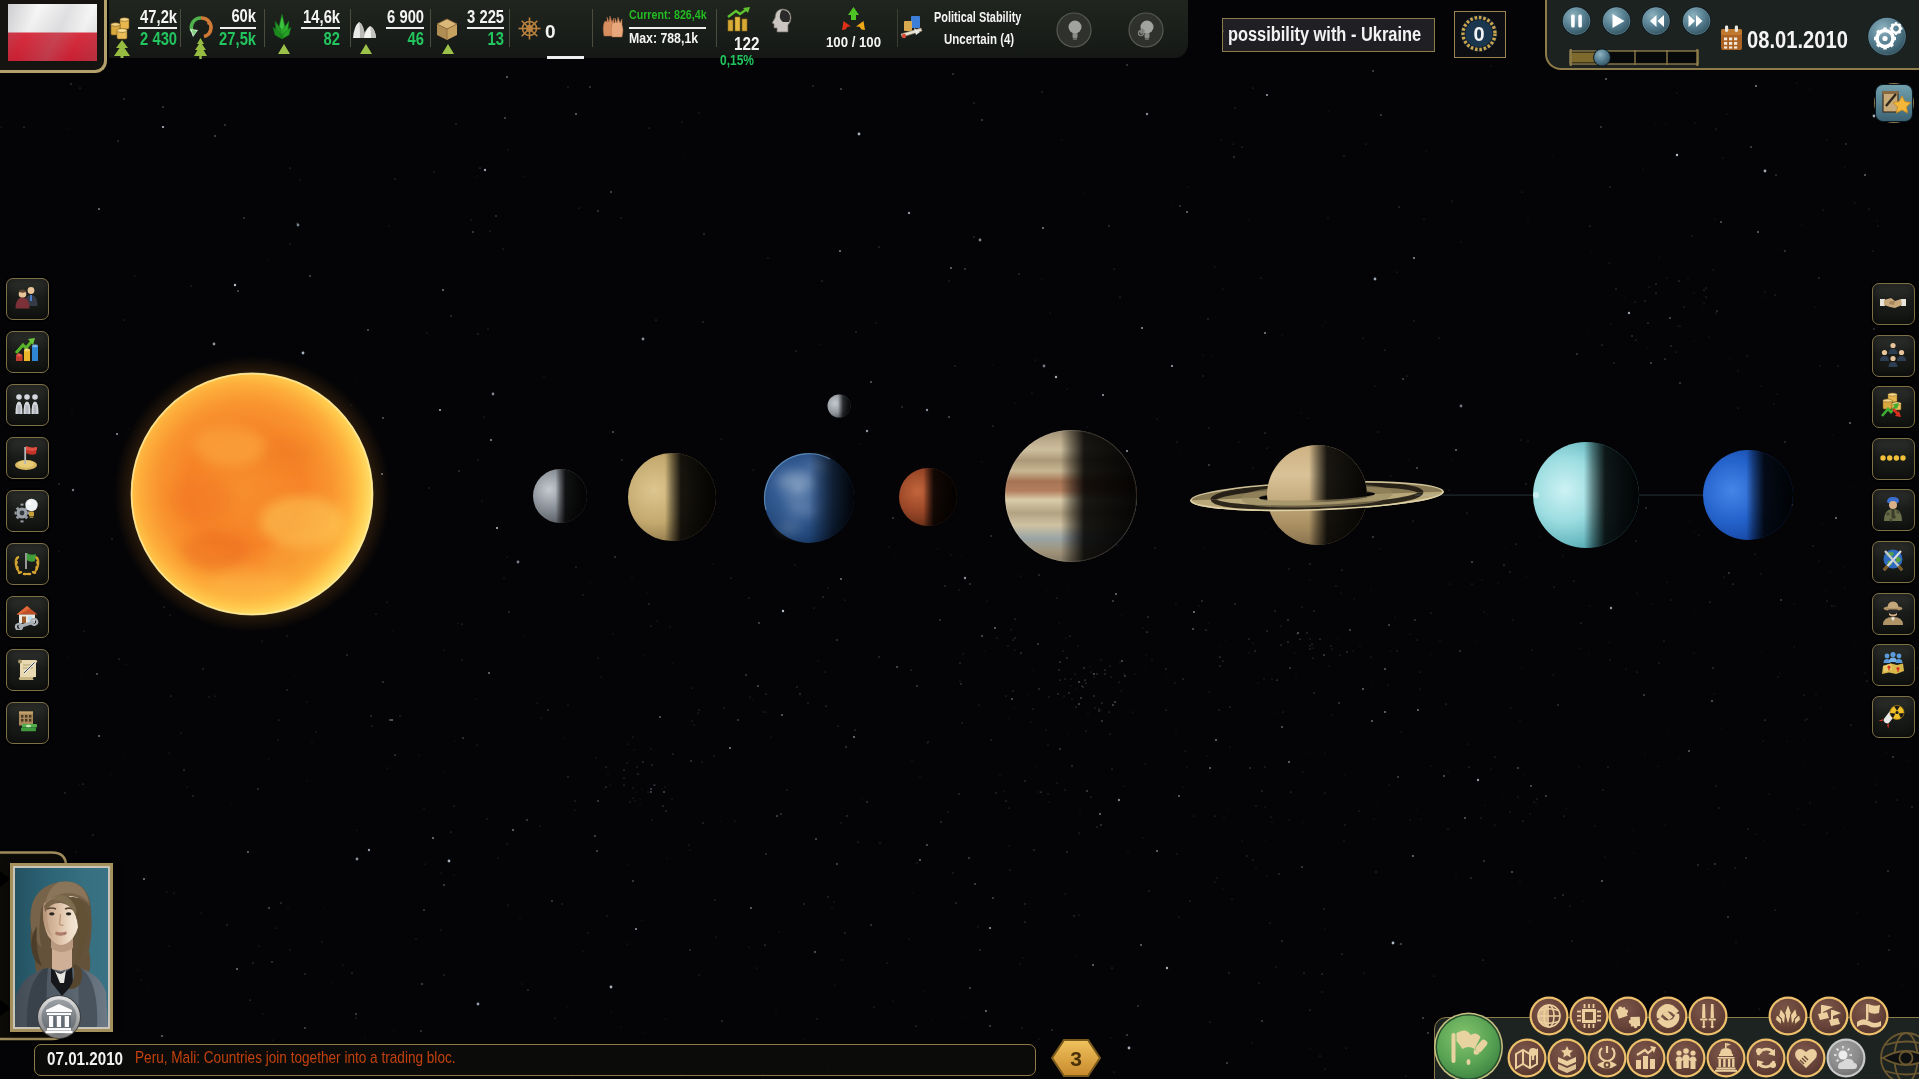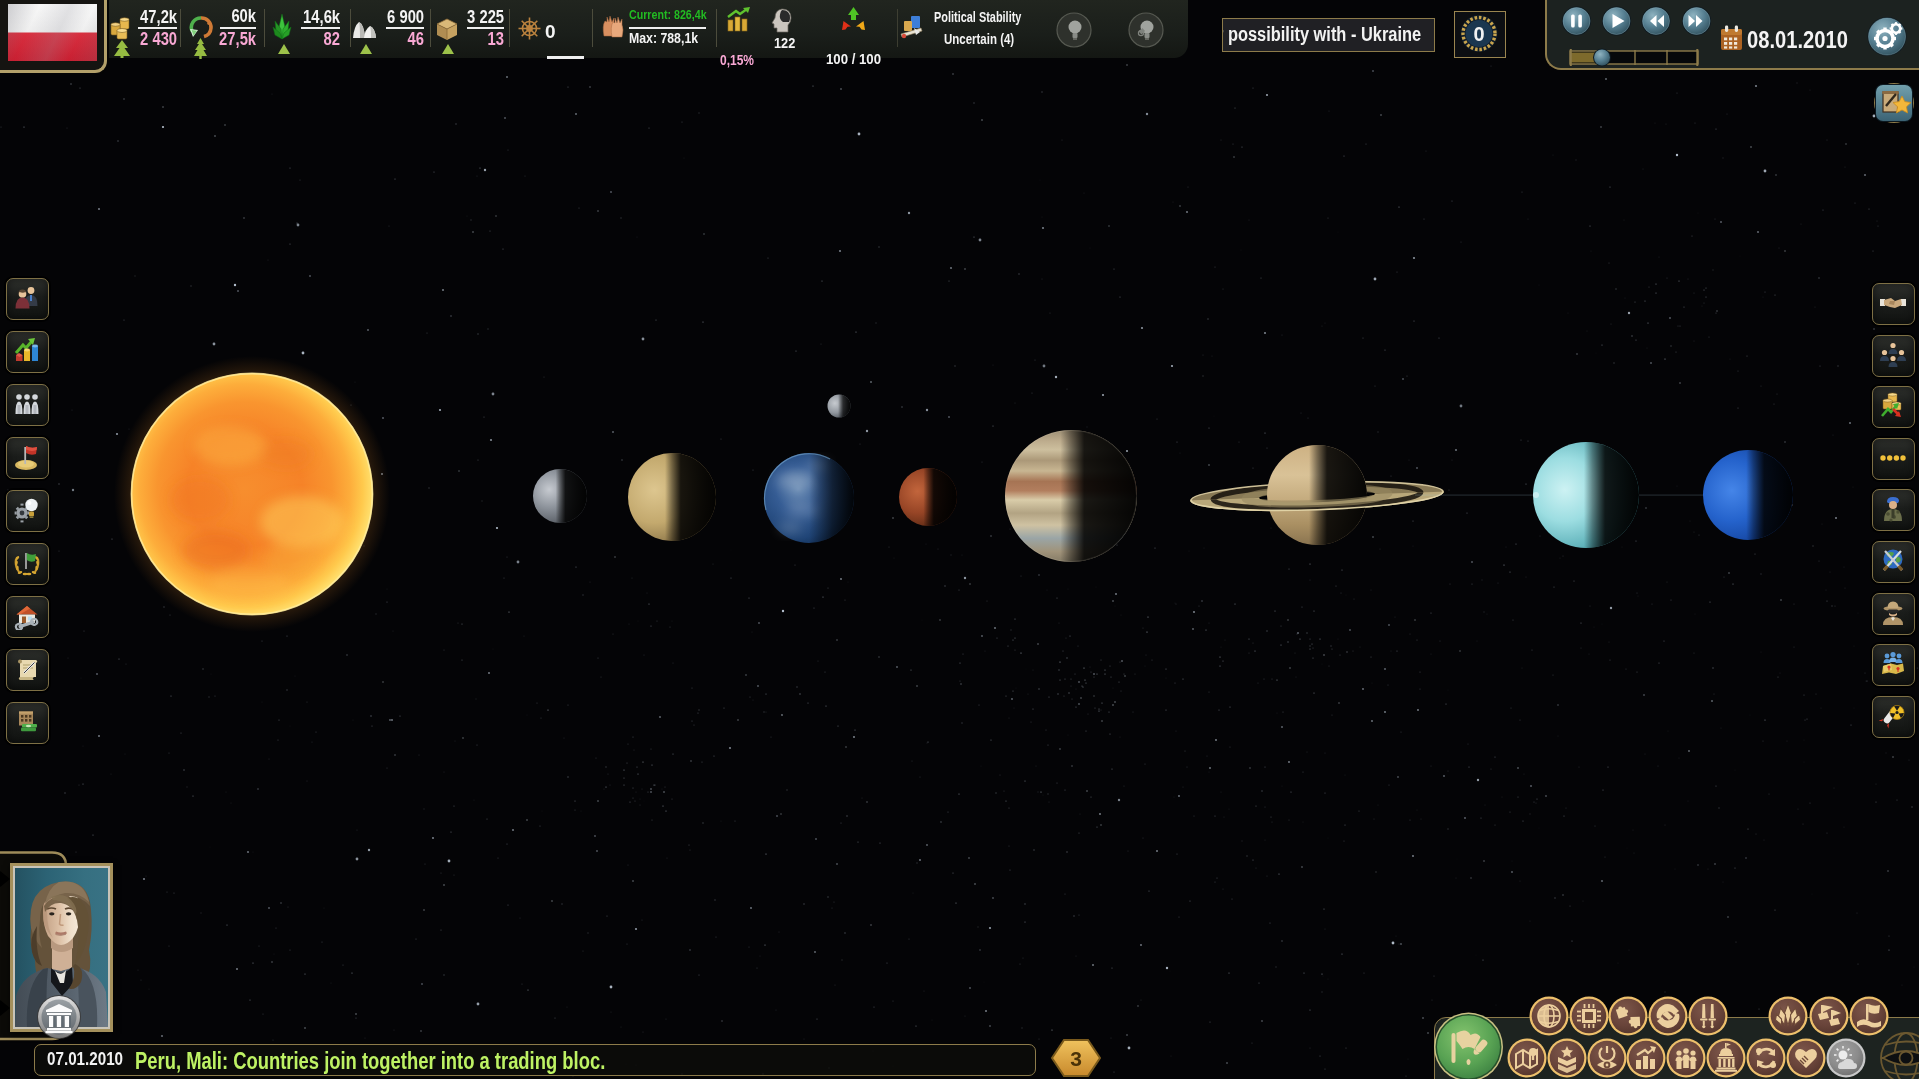--- a/index.html
+++ b/index.html
@@ -1,19 +1,19 @@
 <!DOCTYPE html>
 <html><head><meta charset="utf-8">
 <style>
 html,body{margin:0;padding:0;}
 body{width:1919px;height:1079px;background:#030305;overflow:hidden;
  font-family:"Liberation Sans",sans-serif;position:relative;}
 .abs{position:absolute;}
 .wnum{color:#f4f4f4;font-weight:bold;font-size:18px;white-space:nowrap;}
-.gnum{color:#f9a8d4;font-weight:bold;font-size:18px;white-space:nowrap;}
+.gnum{color:#22c55e;font-weight:bold;font-size:18px;white-space:nowrap;}
 .cxr{display:inline-block;transform:scaleX(0.82);transform-origin:100% 50%;}
 .cxl{display:inline-block;transform:scaleX(0.82);transform-origin:0 50%;}
 .uline{position:absolute;height:2px;background:#efefef;}
 .vdiv{position:absolute;top:9px;width:1px;height:38px;background:#4c4c3c;}
 .sbtn{position:absolute;width:41px;height:40px;border:1px solid #7e7045;border-radius:7px;
  background:linear-gradient(180deg,#30322e 0%,#1b1d1b 45%,#111311 100%);
  box-shadow:0 0 0 2px rgba(0,0,0,.8), inset 0 0 8px rgba(0,0,0,.55);}
 .sbtn svg{position:absolute;left:6px;top:5px;}
 </style></head>
 <body>
@@ -1709,27 +1709,27 @@
 <rect x="9" y="10" width="5" height="14" fill="#e4b83e" stroke="#8a6a18" stroke-width="0.6"></rect>
 <rect x="16" y="12" width="5" height="12" fill="#d8a835" stroke="#8a6a18" stroke-width="0.6"></rect>
 <path d="M2 10 L10 4 L14 7 L21 2" fill="none" stroke="#5fc22e" stroke-width="2.4"></path>
 <path d="M17 1 L24 0 L22 6 Z" fill="#5fc22e"></path>
   </svg>
 <div class="abs gnum" style="left:720px;top:51px;font-size:15px;z-index:4"><span class="cxl" style="transform:scaleX(0.8)">0,15%</span></div>
 <svg class="abs" style="left:770px;top:8px;z-index:4" width="25" height="25" viewBox="0 0 25 25">
 <path d="M12 1 Q21 1 21 10 Q21 14 18 17 L18 24 L7 24 L7 20 L4 20 L4 16 L2 15 L5 10 Q5 2 12 1 Z" fill="#cac5be" stroke="#6a665f" stroke-width="0.7"></path>
 <path d="M12 2 Q20 2 20 10 Q20 12 19 14 L13 14 Q9 11 10 6.5 Q10.5 3 12 2 Z" fill="#2a2a2a"></path>
   </svg>
-<div class="abs wnum" style="left:774px;top:34px;font-size:15px;z-index:4"><span class="cxl" style="transform:scaleX(0.85)">122</span></div>
+<div class="abs wnum" style="left:734px;top:34px;font-size:18px;z-index:4"><span class="cxl" style="transform:scaleX(0.85)">122</span></div>
 <svg class="abs" style="left:840px;top:7px;z-index:4" width="27" height="25" viewBox="0 0 27 25">
 <path d="M13.5 0 L19 8 H16 V13 H11 V8 H8 Z" fill="#4fc425"></path>
 <path d="M2 23 L3.5 14 L11 19.5 L7.5 19.8 L5.5 22.5 Z" fill="#e03018"></path>
 <path d="M25 23 L23.5 14 L16 19.5 L19.5 19.8 L21.5 22.5 Z" fill="#f0a818"></path>
   </svg>
-<div class="abs wnum" style="left:826px;top:50px;font-size:15px;z-index:4"><span class="cxl" style="transform:scaleX(0.88)">100 / 100</span></div>
+<div class="abs wnum" style="left:826px;top:33px;font-size:15px;z-index:4"><span class="cxl" style="transform:scaleX(0.88)">100 / 100</span></div>
 <div class="vdiv" style="left:897px;z-index:4;opacity:0.7"></div>
 <svg class="abs" style="left:899px;top:14px;z-index:4" width="26" height="27" viewBox="0 0 26 27">
 <rect x="12" y="2" width="9" height="12" rx="1" fill="#3d7ed8"></rect>
 <rect x="5" y="7" width="8" height="10" rx="1" fill="#d8a84e"></rect>
 <path d="M2 20 L22 14 L23 17 L3 23 Z" fill="#e8e2d2" stroke="#9a8a6a" stroke-width="0.6"></path>
 <circle cx="5" cy="22" r="2.2" fill="#d84a3a"></circle>
 <path d="M15 14 L21 18 L17 21 Z" fill="#e8e8e8"></path>
   </svg>
 <div class="abs wnum" style="left:934px;top:9px;font-size:14px;z-index:4"><span class="cxl" style="transform:scaleX(0.78)">Political Stability</span></div>
 <div class="abs wnum" style="left:944px;top:31px;font-size:14px;z-index:4"><span class="cxl" style="transform:scaleX(0.82)">Uncertain (4)</span></div>
@@ -2232,21 +2232,21 @@
  <g fill="#5c666e" opacity="0.8">
   <rect x="17.6" y="22" width="2.2" height="11"></rect>
       <rect x="25.5" y="22" width="2.2" height="11"></rect>
       <rect x="33.4" y="22" width="1.6" height="11"></rect>
  </g>
 </svg>
 
 <div class="abs" style="left:34px;top:1044px;width:1000px;height:30px;z-index:3;background:rgba(12,12,10,0.93);
  border:1px solid #8d7b4a;border-radius:7px;"></div>
 <div class="abs" style="left:47px;top:1048px;z-index:4;color:#f2f2f2;font-weight:bold;font-size:19px;white-space:nowrap"><span class="cxl" style="transform:scaleX(0.8)">07.01.2010</span></div>
-<div class="abs" style="left:135px;top:1048px;z-index:4;color:#bef264;font-weight:bold;font-size:23px;white-space:nowrap"><span class="cxl" style="transform:scaleX(0.8)">Peru, Mali: Countries join together into a trading bloc.</span></div>
+<div class="abs" style="left:135px;top:1048px;z-index:4;color:#c2410c;font-weight:normal;font-size:17px;white-space:nowrap"><span class="cxl" style="transform:scaleX(0.8)">Peru, Mali: Countries join together into a trading bloc.</span></div>
 <svg class="abs" style="left:1050px;top:1038px;z-index:4" width="52" height="40" viewBox="0 0 52 40">
  <defs>
       <linearGradient id="hexG" x1="0" y1="0" x2="0" y2="1">
   <stop offset="0%" stop-color="#f0c35e"></stop>
         <stop offset="100%" stop-color="#c8892c"></stop>
       </linearGradient>
     </defs>
  <path d="M14 2 L38 2 L50 20 L38 38 L14 38 L2 20 Z" fill="url(#hexG)" stroke="#7a5a1c" stroke-width="2"></path>
  <text x="26" y="28" text-anchor="middle" font-family="Liberation Sans,sans-serif" font-weight="bold" font-size="21" fill="#4a3208">3</text>
 </svg>

